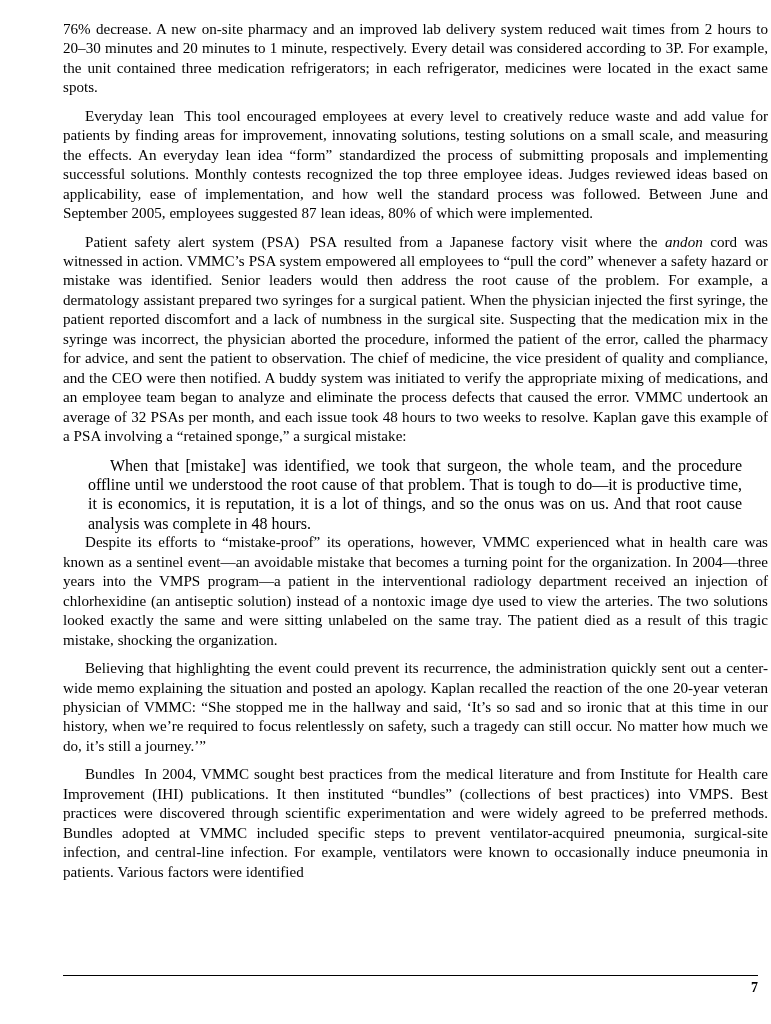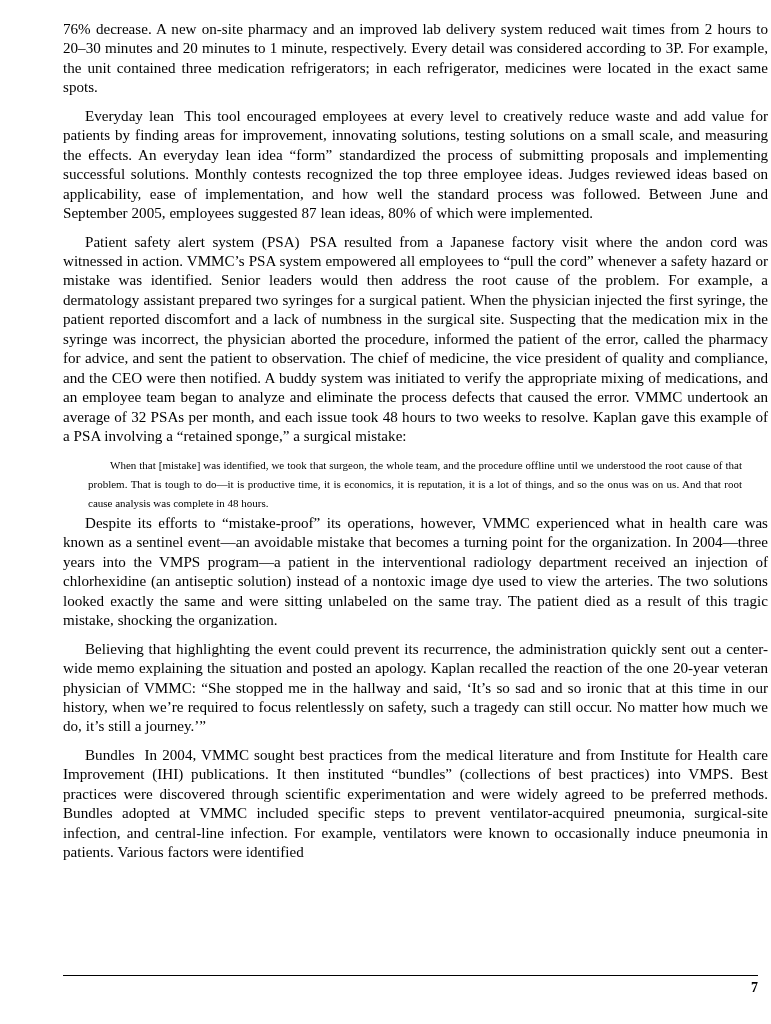--- a/index.html
+++ b/index.html
@@ -50,27 +50,28 @@
     text-indent: 22px;
   }
   .runin {
     font-weight: normal;
   }
   .runin-gap {
     display: inline-block;
     width: 10px;
   }
   .italic {
+    font-style: italic;
   }
   blockquote.quote {
     margin: 9px 0 0 0;
     padding: 0;
     width: 654px;
     margin-left: 25px;
-    font-size: 11px;
+    font-size: 16px;
     line-height: 19.45px;
     text-align: justify;
     text-indent: 22px;
     hyphens: none;
     -webkit-hyphens: none;
   }
   .footer {
     position: absolute;
     left: 33px;
     top: 975px;

